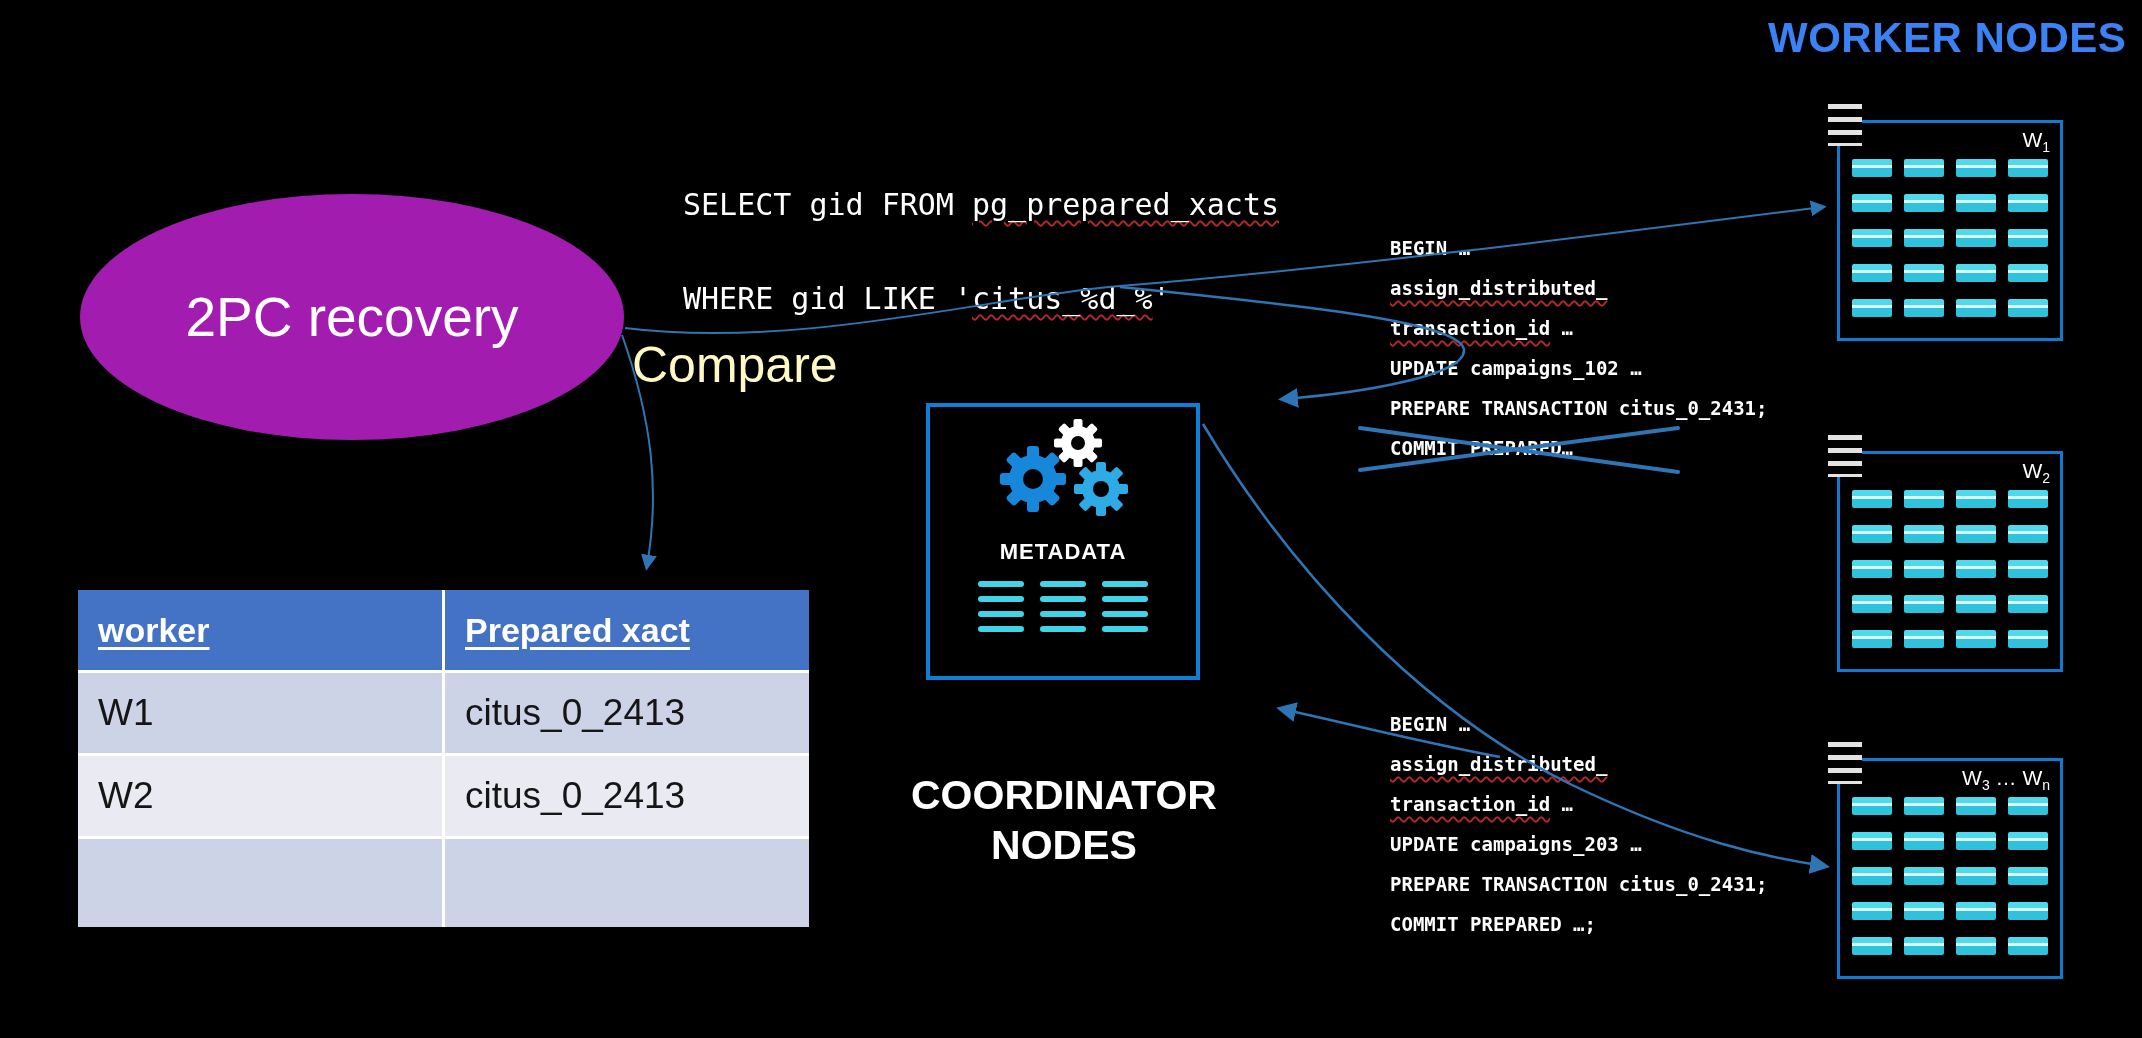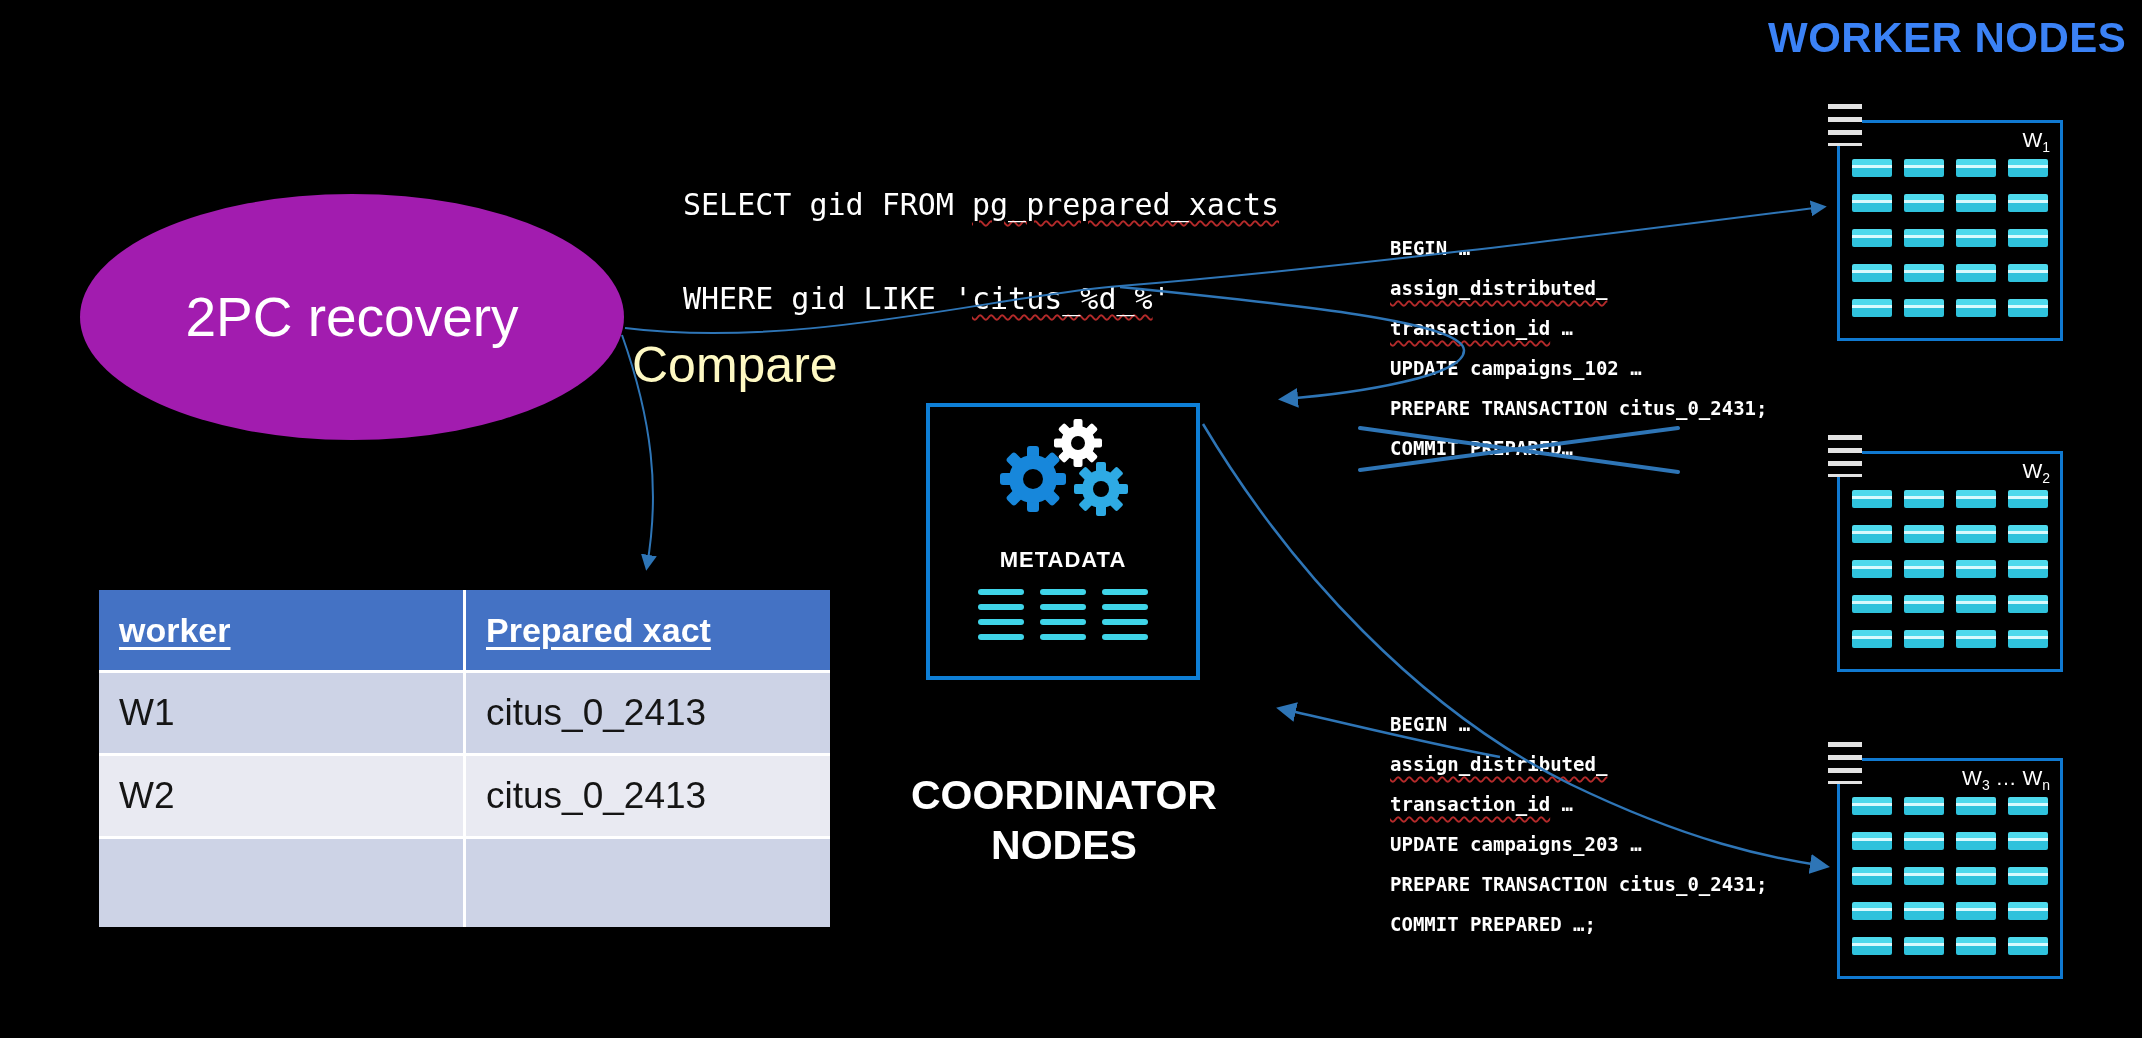--- a/index.html
+++ b/index.html
@@ -18,37 +18,37 @@
   
   .sql-block{position:absolute;left:683px;top:134px;color:#fff;z-index:2;
          font-family:"DejaVu Sans Mono","Liberation Mono",monospace;font-size:30px;}
   .sql-line{height:46px;line-height:46px;white-space:pre;margin-top:48px;}
   .squiggle{text-decoration-line:underline;text-decoration-style:wavy;
          text-decoration-color:#B42A2A;text-decoration-thickness:2px;text-underline-offset:5px;}
 
   .compare{position:absolute;left:632px;top:336px;font-size:50px;color:#fef9c3;z-index:4;}
 
   
-  .xact-table{position:absolute;left:99px;top:590px;border-collapse:collapse;z-index:3;}
+  .xact-table{position:absolute;left:78px;top:590px;border-collapse:collapse;z-index:3;}
   .xact-table th{width:344px;height:80px;background:#4472C4;color:#fff;font-size:34px;
          font-weight:700;text-align:left;padding:0 0 0 20px;
          text-decoration:underline;text-underline-offset:5px;}
   .xact-table td{width:344px;height:80px;font-size:37px;color:#151515;padding:0 0 0 20px;}
   .xact-table tbody tr:nth-child(odd) td{background:#CDD3E6;}
   .xact-table tbody tr:nth-child(even) td{background:#E9EAF2;}
   .xact-table th:first-child,.xact-table td:first-child{border-right:3px solid #fff;}
   .xact-table thead th{border-bottom:3px solid #fff;}
   .xact-table tbody tr:not(:last-child) td{border-bottom:3px solid #fff;}
   .xact-table tbody tr:last-child td{height:88px;}
 
   
   .coordinator-box{position:absolute;left:926px;top:403px;width:274px;height:277px;
          border:4px solid #0E7FD6;box-sizing:border-box;display:flex;flex-direction:column;
          align-items:center;padding-top:10px;z-index:3;}
-  .metadata-label{color:#fff;font-size:22px;font-weight:700;letter-spacing:1px;margin-top:18px;}
+  .metadata-label{color:#fff;font-size:22px;font-weight:700;letter-spacing:1px;margin-top:10px;}
   .meta-bars{margin-top:16px;display:grid;grid-template-columns:repeat(3,46px);gap:9px 16px;}
   .meta-bar{width:46px;height:6px;border-radius:3px;background:#3FD4E8;}
   .coordinator-title{position:absolute;left:858px;top:722px;width:412px;text-align:center;
          color:#fff;font-size:41px;font-weight:700;line-height:50px;z-index:2;margin-top:48px;}
 
   
   .worker-box{position:absolute;left:1837px;width:226px;height:221px;border:3px solid #1079D0;
          box-sizing:border-box;z-index:3;}
   #worker-box-1{top:120px;} #worker-box-2{top:451px;} #worker-box-3{top:758px;}
   .worker-label{position:absolute;top:5px;right:10px;color:#fff;font-size:21px;white-space:pre;}

